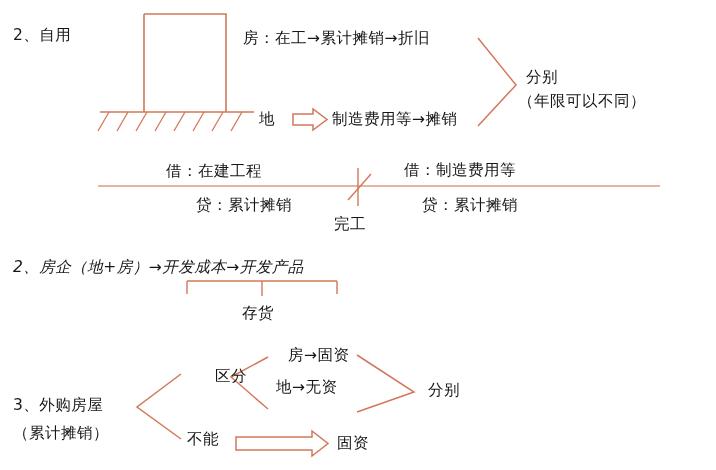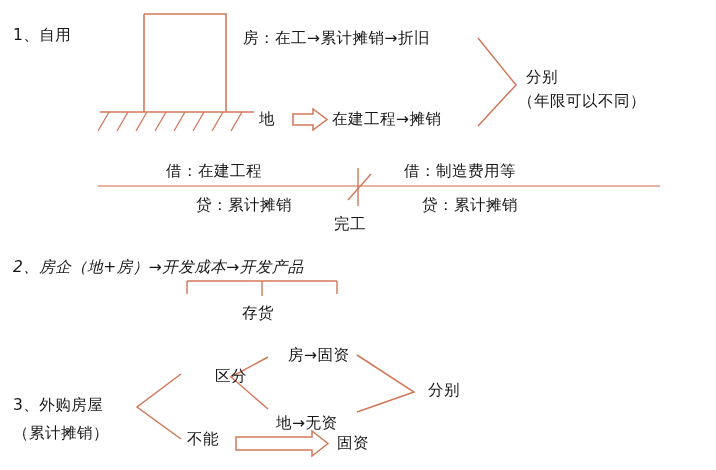--- a/index.html
+++ b/index.html
@@ -85,53 +85,53 @@
   <g>
     <path d="M357,355 L414,392 L357,412" fill="none" stroke="#d2785a" stroke-width="1.5" stroke-linejoin="miter"></path>
   </g>
 
   <g>
     <path d="M236,437 L312,437 L312,431 L328,443.5 L312,456 L312,450 L236,450 Z" fill="none" stroke="#d2785a" stroke-width="1.5" stroke-linejoin="miter"></path>
   </g>
 
 </svg>
 
-<div class="txt t16" style="left:13px; top:26px;">1、自用</div>
+<div class="txt t16" style="left:13px; top:26px;">2、自用</div>
 
 <div class="txt t16" style="left:243px; top:29px;">房：在工→累计摊销→折旧</div>
 
 <div class="txt t16" style="left:259px; top:110px;">地</div>
 
-<div class="txt t16" style="left:332px; top:110px;">在建工程→摊销</div>
+<div class="txt t16" style="left:332px; top:110px;">制造费用等→摊销</div>
 
 <div class="txt t16" style="left:526px; top:68px;">分别</div>
 
 <div class="txt t16" style="left:518px; top:92px;">（年限可以不同）</div>
 
 <div class="txt t16" style="left:166px; top:162px;">借：在建工程</div>
 
 <div class="txt t16" style="left:196px; top:196px;">贷：累计摊销</div>
 
-<div class="txt t16" style="left:404px; top:162px;">借：制造费用等</div>
+<div class="txt t16" style="left:404px; top:162px;font-family:Liberation Mono, monospace;">借：制造费用等</div>
 
 <div class="txt t16" style="left:422px; top:196px;">贷：累计摊销</div>
 
 <div class="txt t16" style="left:334px; top:215px;">完工</div>
 
 <div class="txt t16" style="left:13px; top:258px;font-style:italic;">2、房企（地+房）→开发成本→开发产品</div>
 
 <div class="txt t16" style="left:242px; top:304px;text-align:center;">存货</div>
 
 <div class="txt t16" style="left:13px; top:396px;">3、外购房屋</div>
 
 <div class="txt t16" style="left:13px; top:424px;">（累计摊销）</div>
 
 <div class="txt t16" style="left:187px; top:367px;margin-left:28px;">区分</div>
 
 <div class="txt t16" style="left:187px; top:429px;font-family:Liberation Serif, serif;">不能</div>
 
 <div class="txt t16" style="left:288px; top:346px;">房→固资</div>
 
-<div class="txt t16" style="left:276px; top:414px;">地→无资</div>
+<div class="txt t16" style="left:276px; top:378px;">地→无资</div>
 
 <div class="txt t16" style="left:428px; top:381px;">分别</div>
 
 <div class="txt t16" style="left:337px; top:434px;">固资</div>
 
 </body></html>

